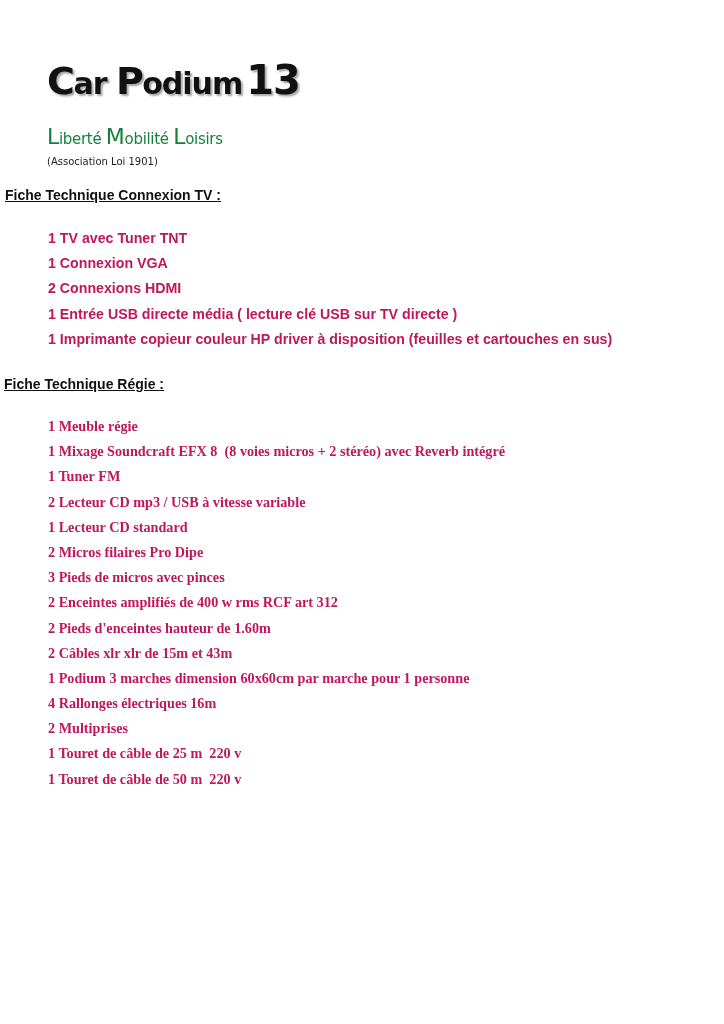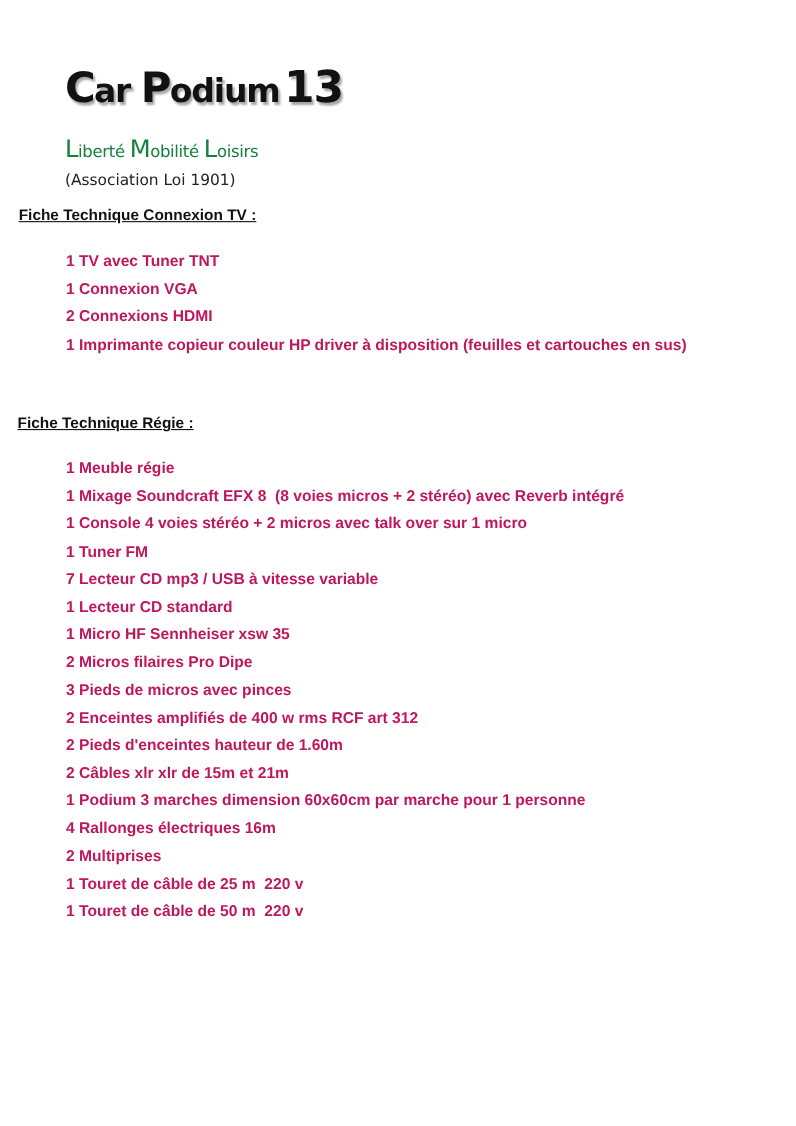--- a/index.html
+++ b/index.html
@@ -1,24 +1,24 @@
 <!DOCTYPE html>
 <html><head>
   <meta charset="utf-8">
   <style>
     html, body { margin: 0; padding: 0; background: #ffffff; }
     body { width: 724px; height: 1024px; position: relative; overflow: hidden; }
-    .page { position: absolute; left: 16px; top: 0; width: 588px; height: 1024px; background: #fff; border-radius: 20px; }
+    .page { position: absolute; left: 4px; top: 0; width: 588px; height: 1024px; background: #fff; border-radius: 20px; }
     .logo { position: absolute; left: 43px; top: 58px; font-family: "DejaVu Sans", sans-serif; color: #111; }
     .logo-title { font-size: 38px; font-weight: bold; letter-spacing: -1.5px; line-height: 44px; text-shadow: 2px 2px 2px rgba(0,0,0,0.35); white-space: nowrap; }
     .logo-title .small { font-size: 30px; letter-spacing: -1px; }
     .logo-title .num { font-size: 40px; margin-left: 4px; letter-spacing: -1px; }
     .logo-sub { position: absolute; left: 0; top: 66px; font-size: 15px; white-space: nowrap; color: #15803d; letter-spacing: -0.3px; }
     .logo-sub .big { font-size: 22px; }
-    .logo-assoc { position: absolute; left: 0; top: 98px; font-size: 14px; white-space: nowrap; color: #222; }
+    .logo-assoc { position: absolute; left: 0; top: 98px; font-size: 10px; white-space: nowrap; color: #222; }
     .heading { position: absolute; left: 0; width: 724px; text-align: left; font-family: "Liberation Sans", sans-serif; font-weight: bold; font-size: 14px; text-decoration: underline; color: #111; }
     .heading span { position: relative; left: 0; }
     .list { position: absolute; left: 44px; margin: 0; padding: 0; list-style: none; font-family: "Liberation Sans", sans-serif; font-weight: bold; font-size: 14.2px; color: #be185d; }
     .list li { height: 25.2px; line-height: 17px; white-space: pre; }
   </style>
 </head>
 <body>
 
 <div class="page">
 
@@ -27,38 +27,37 @@
     <div class="logo-sub"><span class="big">L</span><span>iberté </span><span class="big">M</span><span>obilité </span><span class="big">L</span><span>oisirs</span></div>
     <div class="logo-assoc">(Association  Loi 1901)</div>
   </div>
 
   <div class="heading" style="top:187px;"><span style="left:1px;">Fiche Technique Connexion TV :</span></div>
 
   <ul class="list" style="top:230px;">
     <li>1 TV avec Tuner TNT</li>
     <li>1 Connexion VGA</li>
     <li>2 Connexions HDMI</li>
+    <li>1 Entrée USB directe média ( lecture clé USB sur TV directe )</li>
     <li>1 Imprimante copieur couleur HP driver à disposition (feuilles et cartouches en sus)</li>
   </ul>
 
   <div class="heading" style="top:376px;"><span style="left:0px;">Fiche Technique Régie :</span></div>
 
-  <ul class="list" style="top:418px;">
+  <ul class="list" style="top:418px;font-family:Liberation Serif, serif;">
     <li>1 Meuble régie</li>
     <li>1 Mixage Soundcraft EFX 8  (8 voies micros + 2 stéréo) avec Reverb intégré</li>
-    <li>1 Console 4 voies stéréo + 2 micros avec talk over sur 1 micro</li>
     <li>1 Tuner FM</li>
-    <li>7 Lecteur CD mp3 / USB à vitesse variable</li>
+    <li>2 Lecteur CD mp3 / USB à vitesse variable</li>
     <li>1 Lecteur CD standard</li>
-    <li>1 Micro HF Sennheiser xsw 35</li>
     <li>2 Micros filaires Pro Dipe</li>
     <li>3 Pieds de micros avec pinces</li>
     <li>2 Enceintes amplifiés de 400 w rms RCF art 312</li>
     <li>2 Pieds d'enceintes hauteur de 1.60m</li>
-    <li>2 Câbles xlr xlr de 15m et 21m</li>
+    <li>2 Câbles xlr xlr de 15m et 43m</li>
     <li>1 Podium 3 marches dimension 60x60cm par marche pour 1 personne</li>
     <li>4 Rallonges électriques 16m</li>
     <li>2 Multiprises</li>
     <li>1 Touret de câble de 25 m  220 v</li>
     <li>1 Touret de câble de 50 m  220 v</li>
   </ul>
 
 </div>
 
 </body></html>

